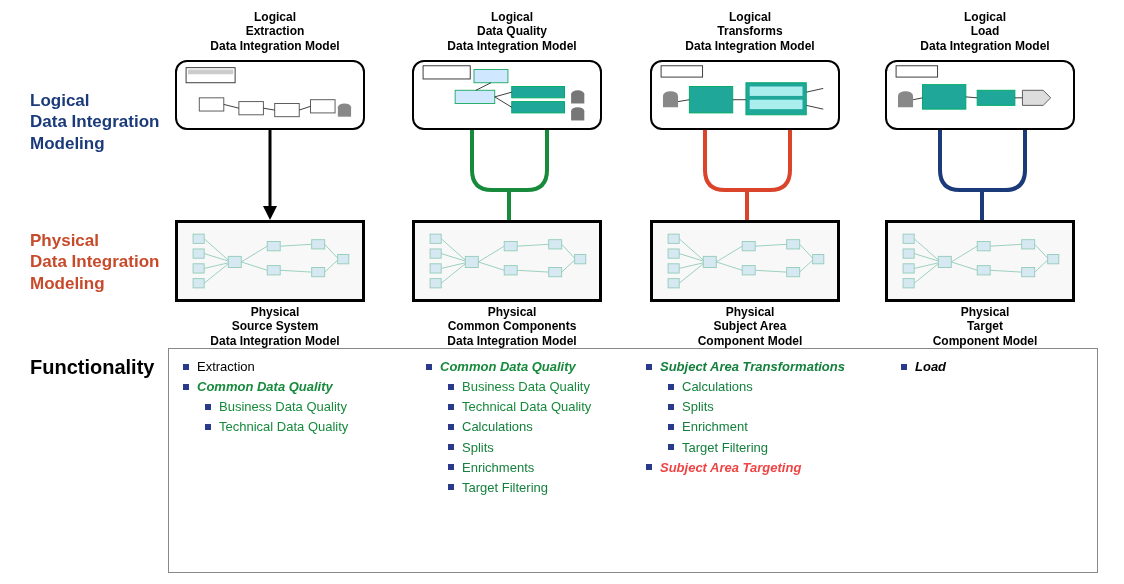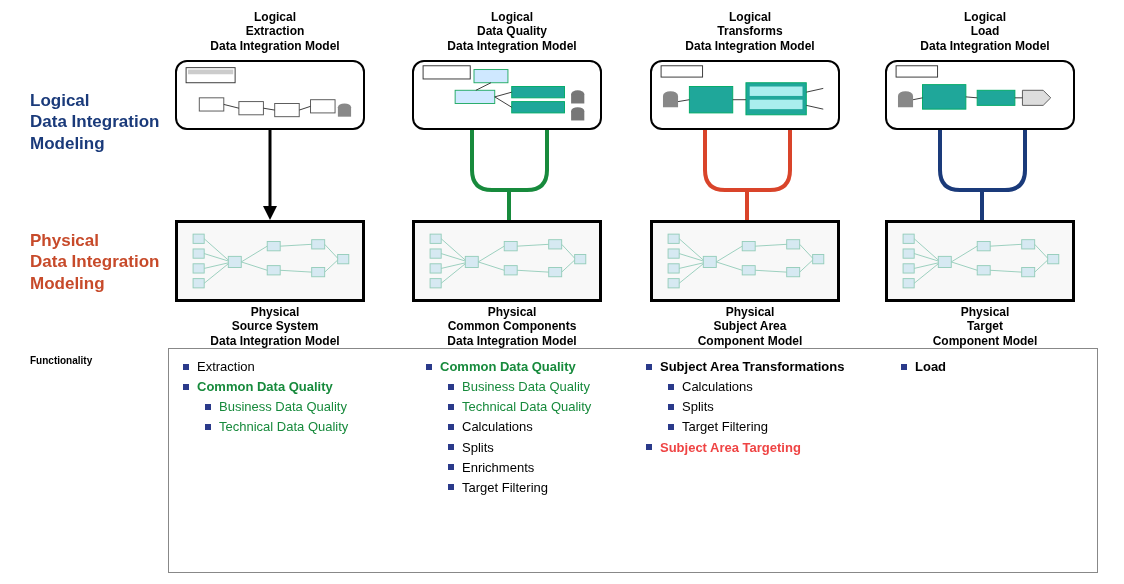--- a/index.html
+++ b/index.html
@@ -13,21 +13,21 @@
     color: #000;
   }
   .row-label {
     position: absolute;
     font-weight: bold;
     font-size: 17px;
     line-height: 1.25;
   }
   .row-label.logical { color: #1a3a7a; top: 90px; left: 30px; }
   .row-label.physical { color: #c74a2a; top: 230px; left: 30px; }
-  .row-label.functionality { color: #000; top: 355px; left: 30px; font-size:10px; }
+  .row-label.functionality { color: #000; top: 355px; left: 30px; font-size:20px; }
 
   .col {
     position: absolute;
     width: 200px;
     text-align: center;
   }
   .col.c1 { left: 175px; }
   .col.c2 { left: 412px; }
   .col.c3 { left: 650px; }
   .col.c4 { left: 885px; }
@@ -106,23 +106,23 @@
     position: absolute;
     left: 2px; top: 0.5em;
     width: 6px; height: 6px;
     background: #2a3a8a;
   }
   .bul .sub { margin-left: 22px; }
   .bul .sub li::before { background:#2a3a8a; }
 
   .t-black { color:#000; }
   .t-green { color:#178a3c; }
-  .t-red   { color:#000000; }
+  .t-red   { color:#15803d; }
   .t-navy  { color:#ef4444; }
-  .bold { font-weight:bold; }
+  .bold { font-weight:bold;font-style:italic; }
 </style>
 </head>
 <body>
 
 <div class="row-label logical">Logical<br>Data Integration<br>Modeling</div>
 <div class="row-label physical">Physical<br>Data Integration<br>Modeling</div>
 <div class="row-label functionality">Functionality</div>
 
 <div class="col c1">
   <div class="top-caption">Logical<br>Extraction<br>Data Integration Model</div>
@@ -349,20 +349,21 @@
           <li><span class="t-red">Target Filtering</span></li>
         </ul>
       </ul>
     </div>
   <div class="func-col fc3">
       <ul class="bul">
         <li><span class="t-red bold">Subject Area Transformations</span></li>
         <ul class="bul sub">
           <li><span class="t-red">Calculations</span></li>
           <li><span class="t-red">Splits</span></li>
+          <li><span class="t-red">Enrichment</span></li>
           <li><span class="t-red">Target Filtering</span></li>
         </ul>
         <li><span class="t-navy bold">Subject Area Targeting</span></li>
       </ul>
     </div>
   <div class="func-col fc4">
       <ul class="bul">
         <li><span class="t-black bold">Load</span></li>
       </ul>
     </div>

